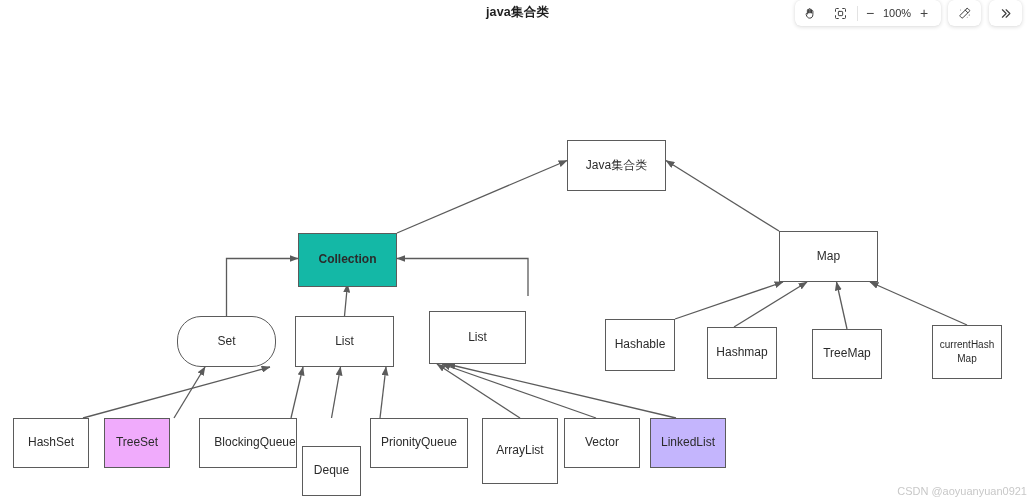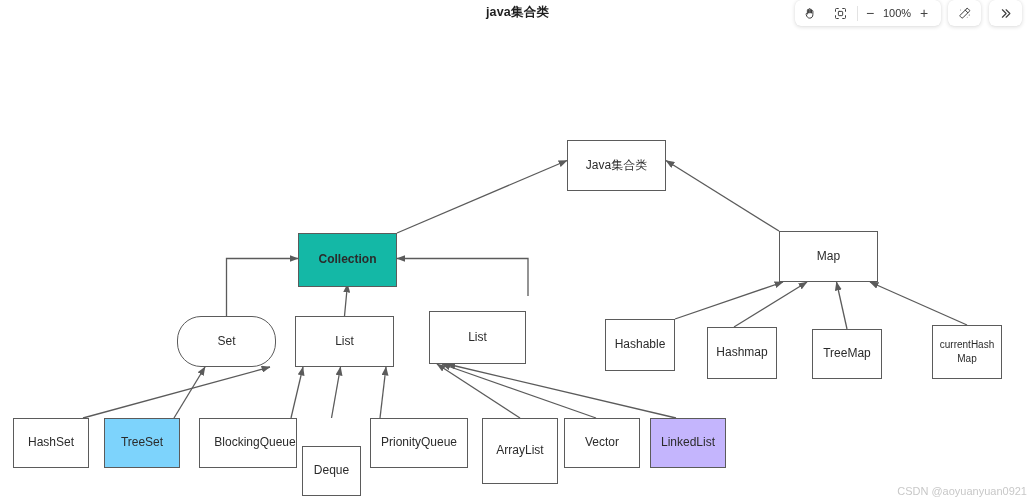--- a/index.html
+++ b/index.html
@@ -169,21 +169,21 @@
         </div>
         <div class="node" style="left: 812px; top: 329px; width: 70px; height: 50px; border-color: rgb(91, 91, 91); background: rgb(255, 255, 255); color: rgb(43, 43, 43);">
           <span>TreeMap</span>
         </div>
         <div class="node multiline" style="left: 932px; top: 325px; width: 70px; height: 54px; border-color: rgb(91, 91, 91); background: rgb(255, 255, 255); color: rgb(43, 43, 43);">
           <span>currentHash<br>Map</span>
         </div>
         <div class="node" style="left: 13px; top: 418px; width: 76px; height: 50px; border-color: rgb(91, 91, 91); background: rgb(255, 255, 255); color: rgb(43, 43, 43);">
           <span>HashSet</span>
         </div>
-        <div class="node" style="left: 104px; top: 418px; width: 76px; height: 50px; border-color: rgb(91, 91, 91); background: #7dd3fc; color: rgb(43, 43, 43);">
+        <div class="node" style="left: 104px; top: 418px; width: 66px; height: 50px; border-color: rgb(91, 91, 91); background: #f0abfc; color: rgb(43, 43, 43);">
           <span>TreeSet</span>
         </div>
         <div class="node" style="left: 199px; top: 418px; width: 98px; height: 50px; border-color: rgb(91, 91, 91); background: rgb(255, 255, 255); color: rgb(43, 43, 43); padding-left: 14px;">
           <span>BlockingQueue</span>
         </div>
         <div class="node" style="left: 302px; top: 418px; width: 59px; height: 50px; border-color: rgb(91, 91, 91); background: rgb(255, 255, 255); color: rgb(43, 43, 43); margin-top: 28px;">
           <span>Deque</span>
         </div>
         <div class="node" style="left: 370px; top: 418px; width: 98px; height: 50px; border-color: rgb(91, 91, 91); background: rgb(255, 255, 255); color: rgb(43, 43, 43);">
           <span>PrionityQueue</span>

